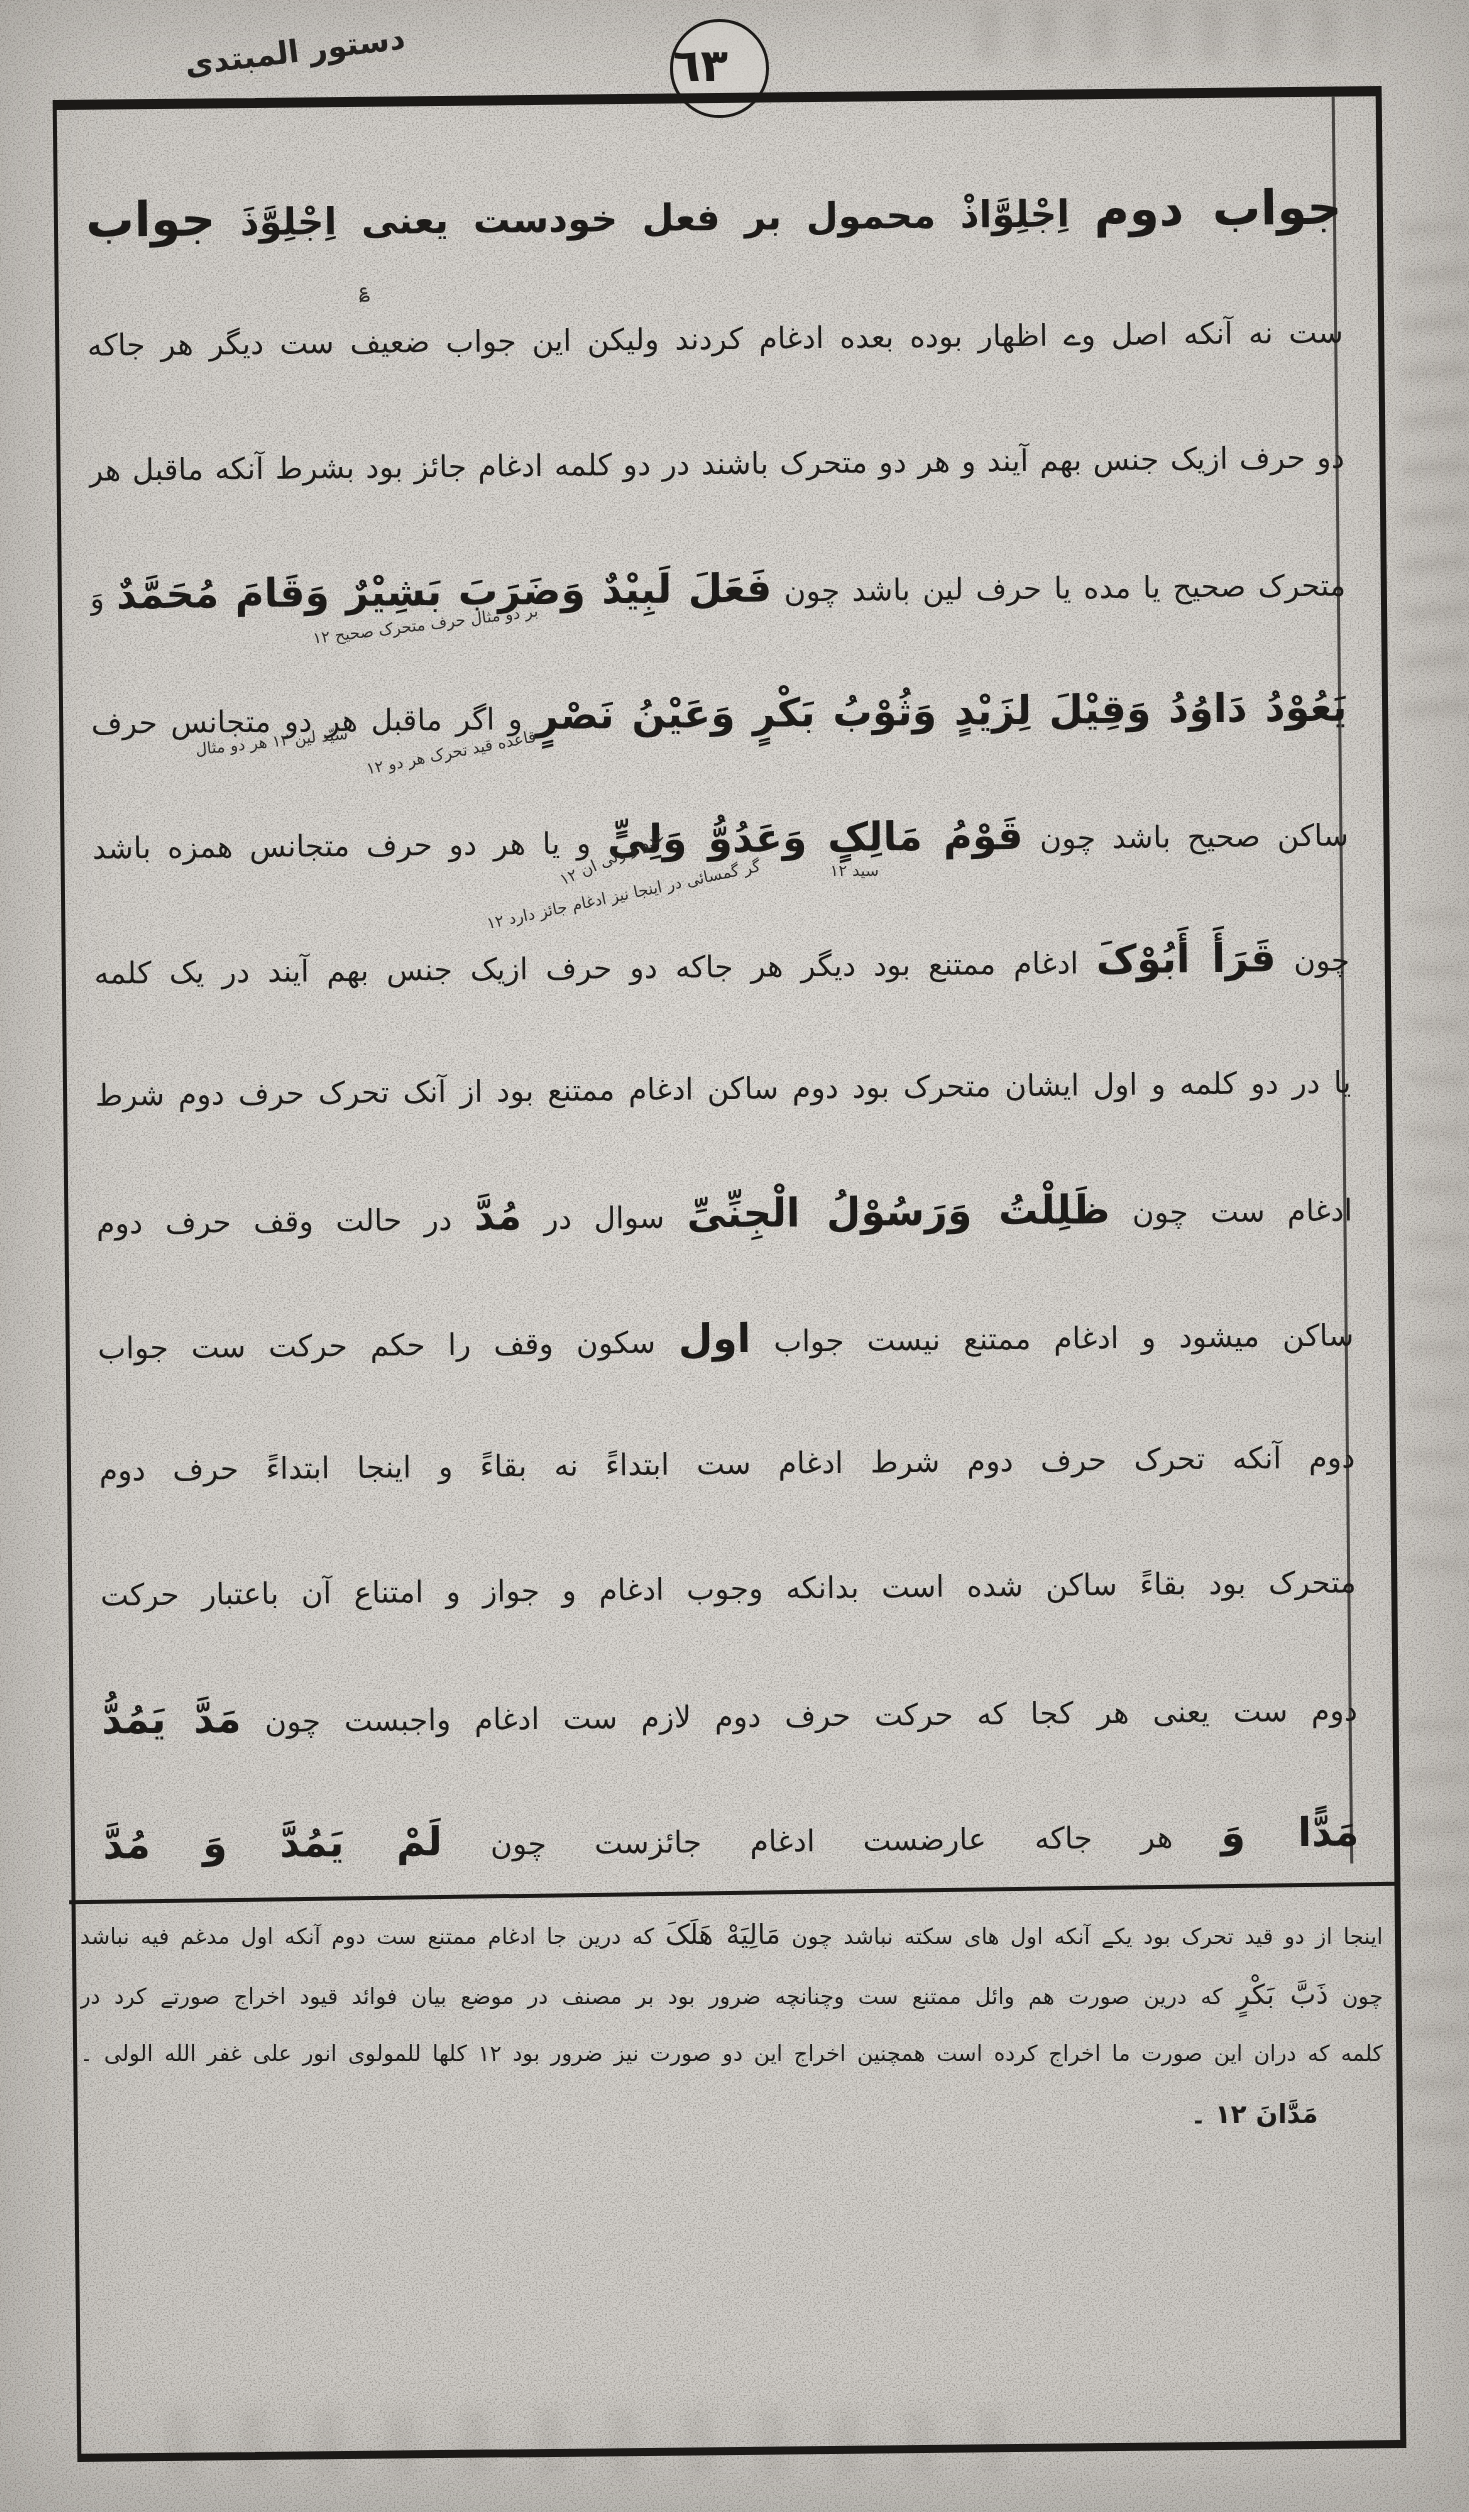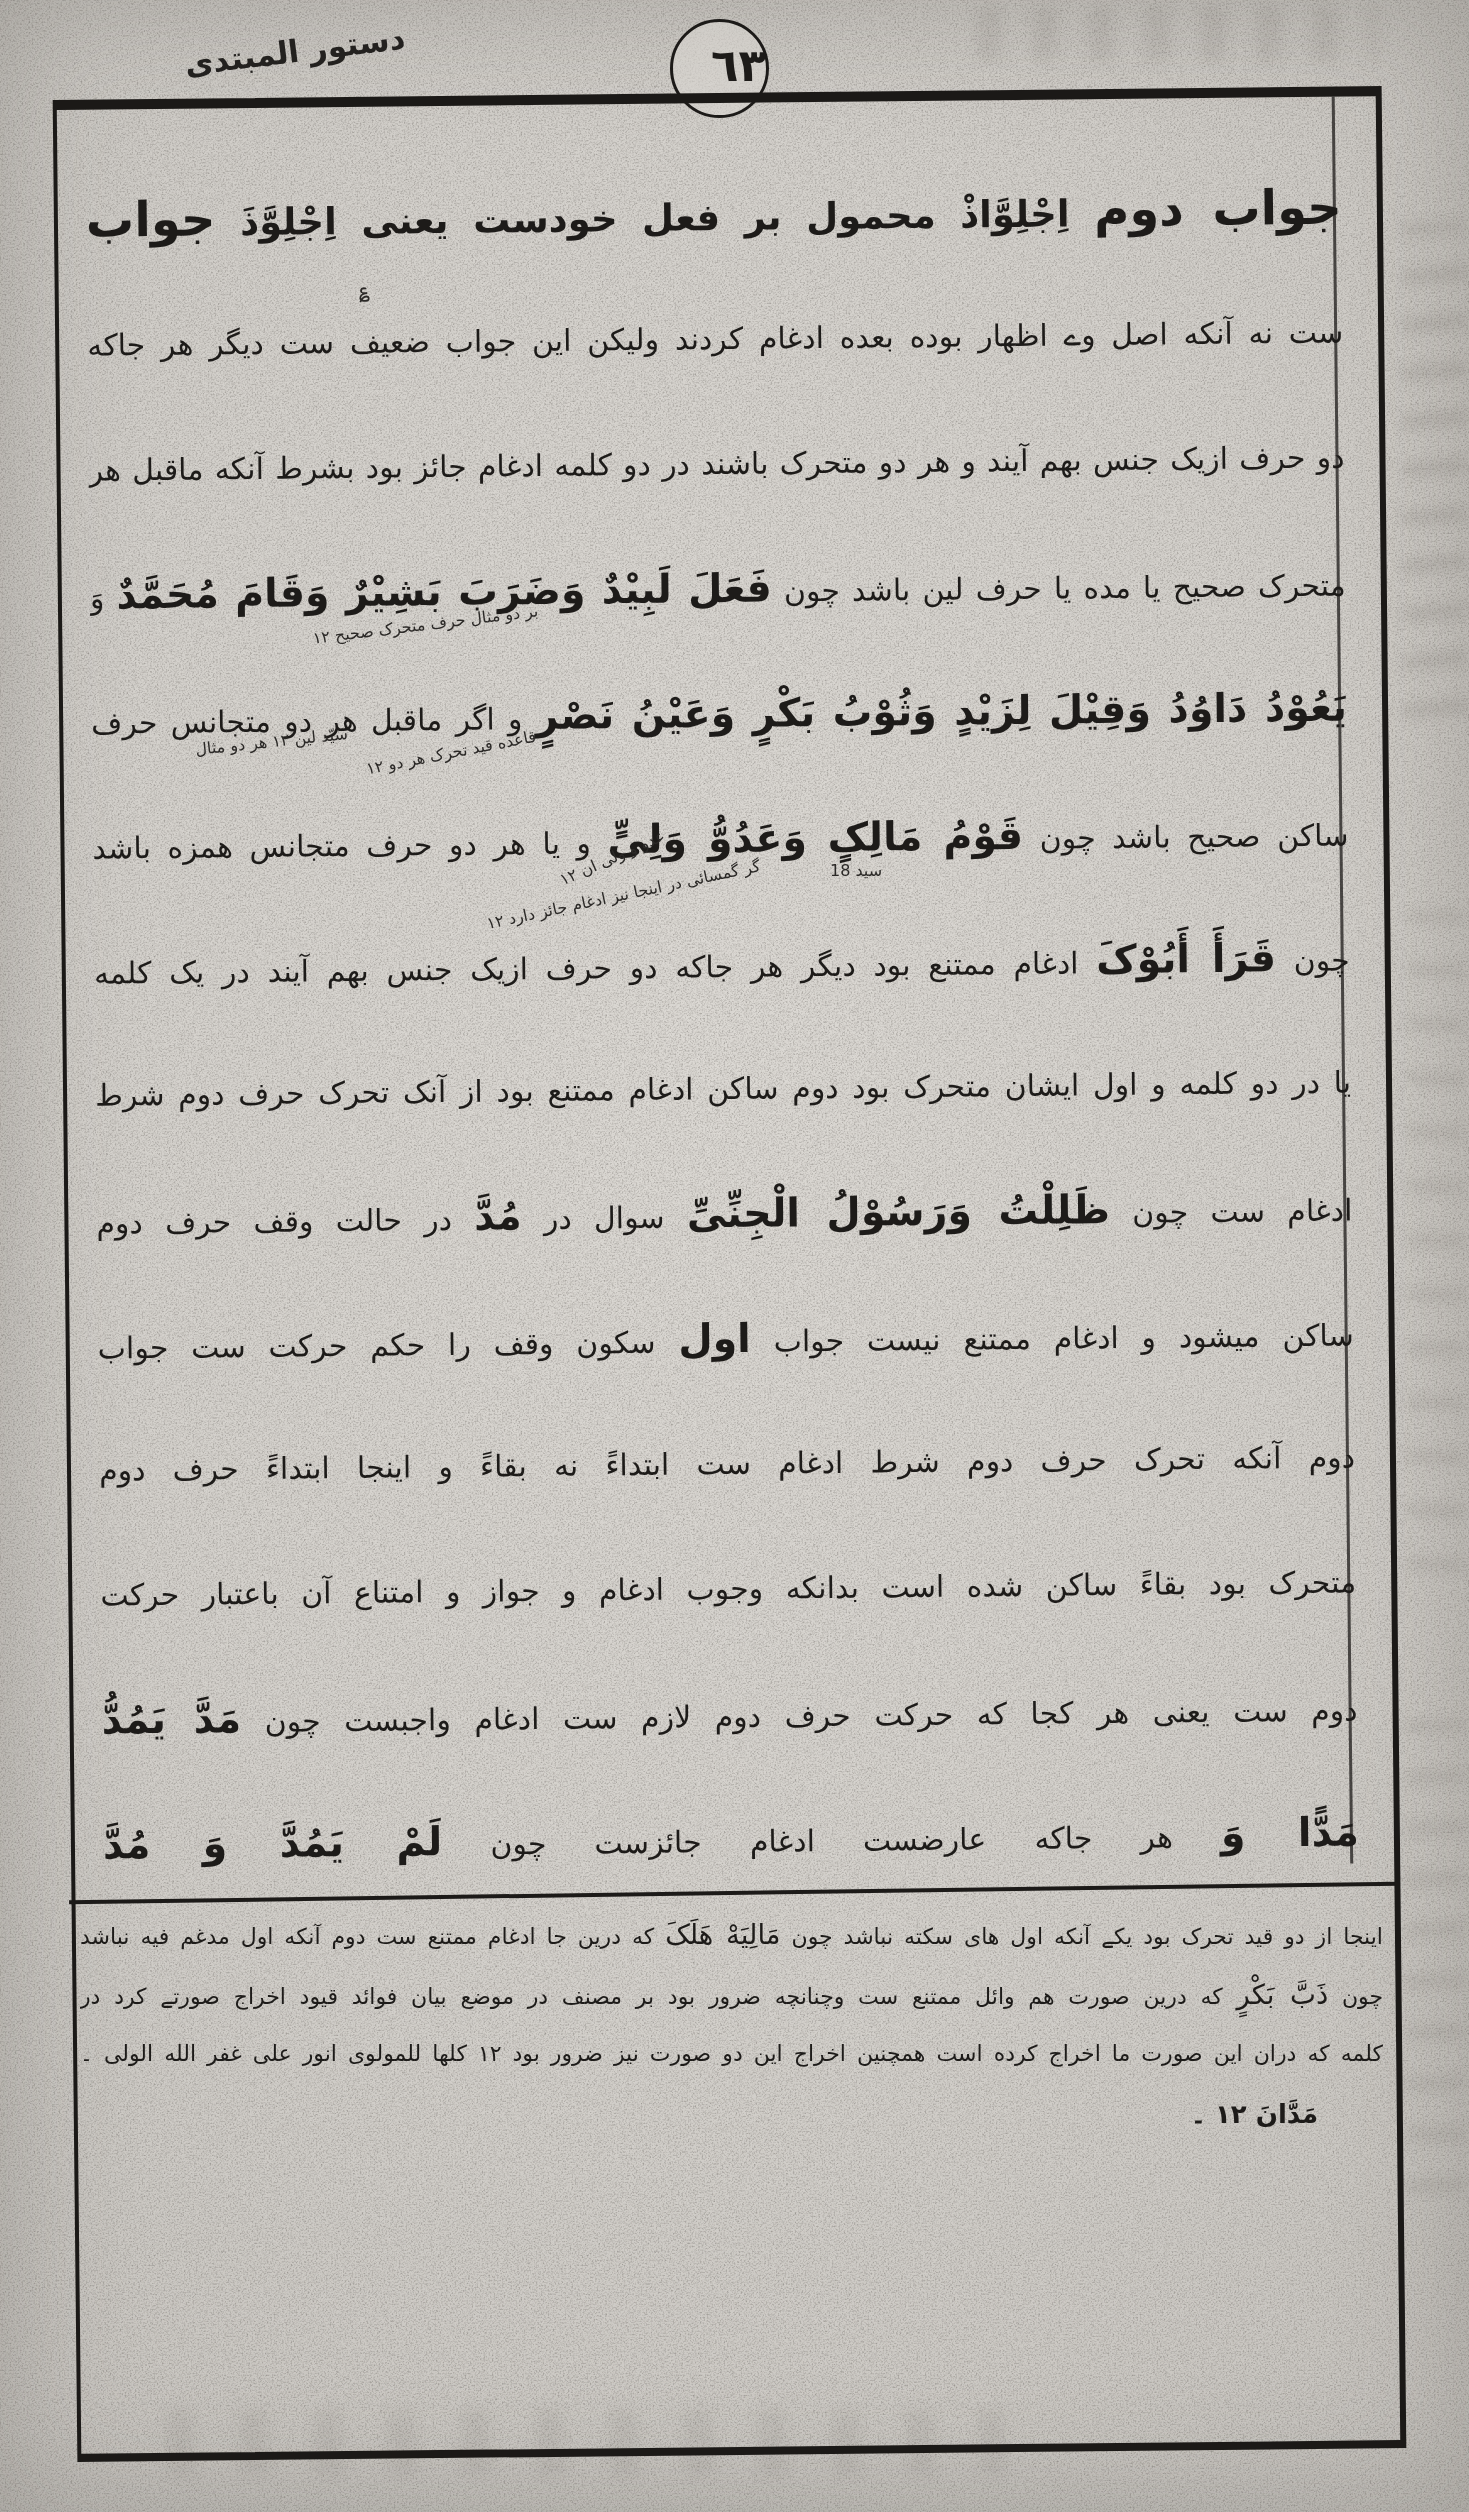--- a/index.html
+++ b/index.html
@@ -13,21 +13,21 @@
   }
   .grain{position:absolute;inset:0;pointer-events:none;}
   
   .book-title{
     position:absolute; left:184px; top:33px; font-size:31px; font-weight:bold;
     transform:rotate(-7deg); letter-spacing:0.9px; color:#23211f;
   }
   .page-circle{
     position:absolute; left:670px; top:18.6px; width:93px; height:93px;
     border:3.7px solid #1c1a18; border-radius:50%;
-    display:flex; align-items:center; justify-content:flex-start;
+    display:flex; align-items:center; justify-content:flex-end;
     background:rgba(216,213,208,.6);
   }
   .page-circle span{font-size:45px; font-weight:bold; padding-bottom:5.6px;}
   
   .frame{
     position:absolute; left:65px; top:93px; width:1329px; height:2362px;
     border:solid #1b1917; border-width:10.2px 6.5px 8.4px 4.7px;
     transform:rotate(-0.6deg); transform-origin:50% 50%;
     box-sizing:border-box;
   }
@@ -171,21 +171,21 @@
         <span>هر جاکه عارضست ادغام جائزست چون</span>
         <span class="ar">لَمْ یَمُدَّ وَ مُدَّ</span>
       </div>
     </div>
   </div>
 
   <span class="refmark" style="left:359px; top:279px; position:absolute;">؏</span>
   <span class="note" style="left:312px; top:616px; transform:rotate(-7deg);">بر دو مثال حرف متحرک صحیح ۱۲</span>
   <span class="note" style="left:195px; top:733px; transform:rotate(-6deg);">سیّد لین ۱۲ هر دو مثال</span>
   <span class="note" style="left:365px; top:744px; transform:rotate(-11deg);">قاعده قید تحرک هر دو ۱۲</span>
-  <span class="note" style="left:830px; top:862px;">سید 18</span>
+  <span class="note" style="left:830px; top:862px;">سید ۱۲</span>
   <span class="note" style="left:556px; top:849px; transform:rotate(-24deg);">عدو و ولی ان ۱۲</span>
   <span class="note" style="left:484px; top:886px; transform:rotate(-12deg);">گر گمسائی در اینجا نیز ادغام جائز دارد ۱۲</span>
 
   <div class="fsep"></div>
   <div class="footnotes">
     <div class="fline">
       <span>اینجا از دو قید تحرک بود یکے آنکه اول های سکته نباشد چون</span>
       <span class="ar">مَالِیَهْ هَلَکَ</span>
       <span>که درین جا ادغام ممتنع ست دوم آنکه اول مدغم فیه نباشد</span>
     </div>

